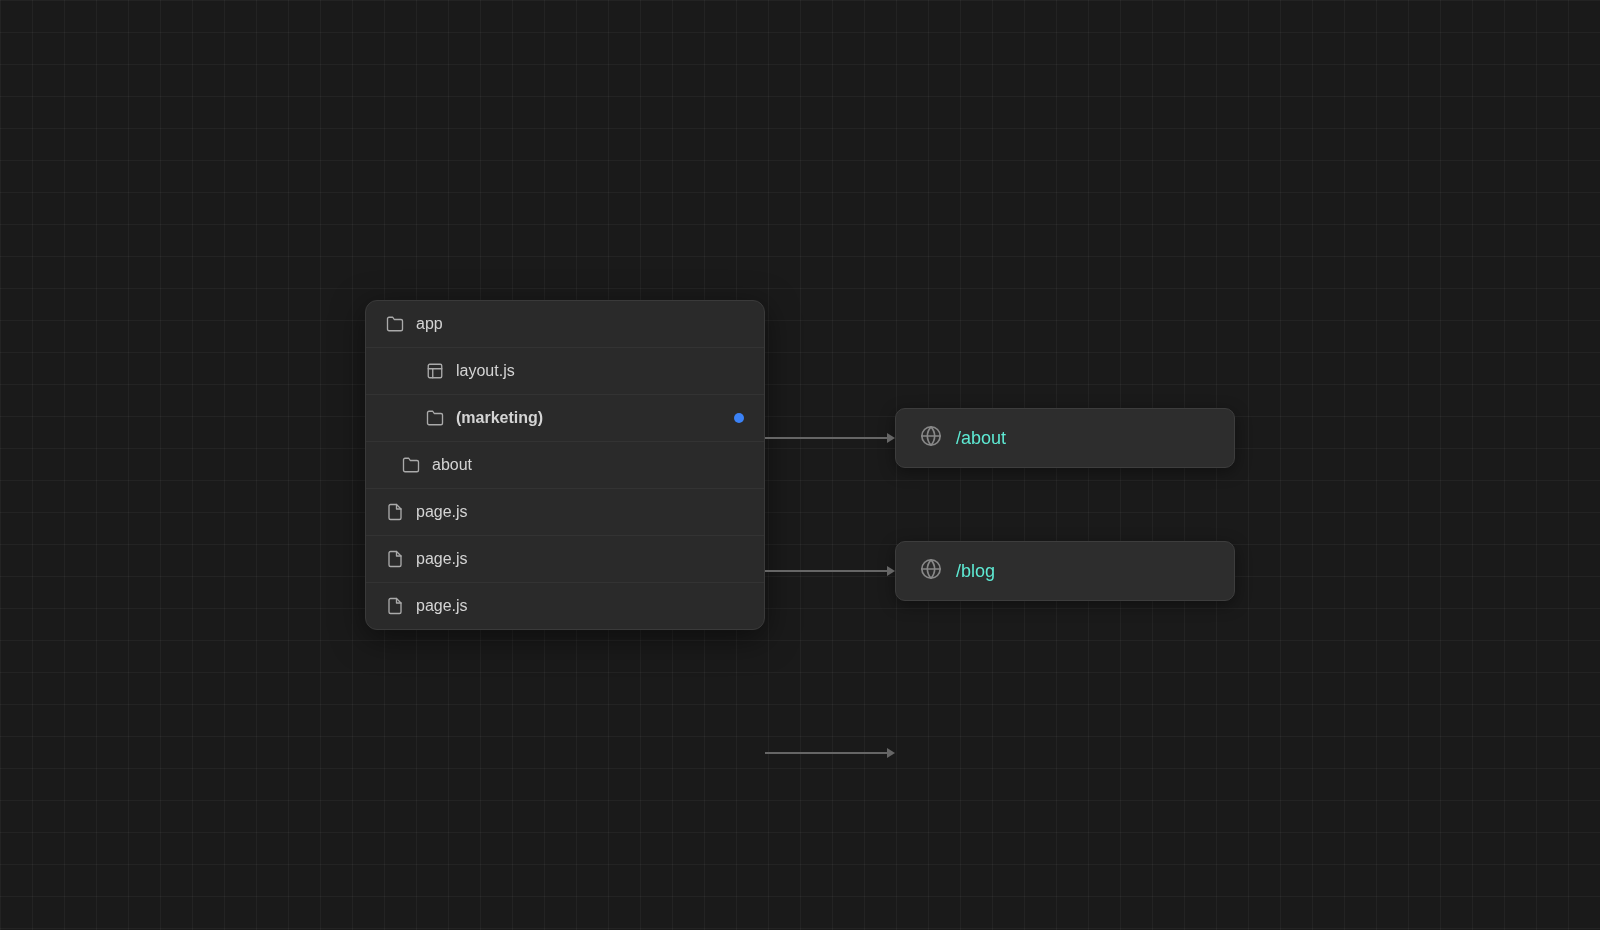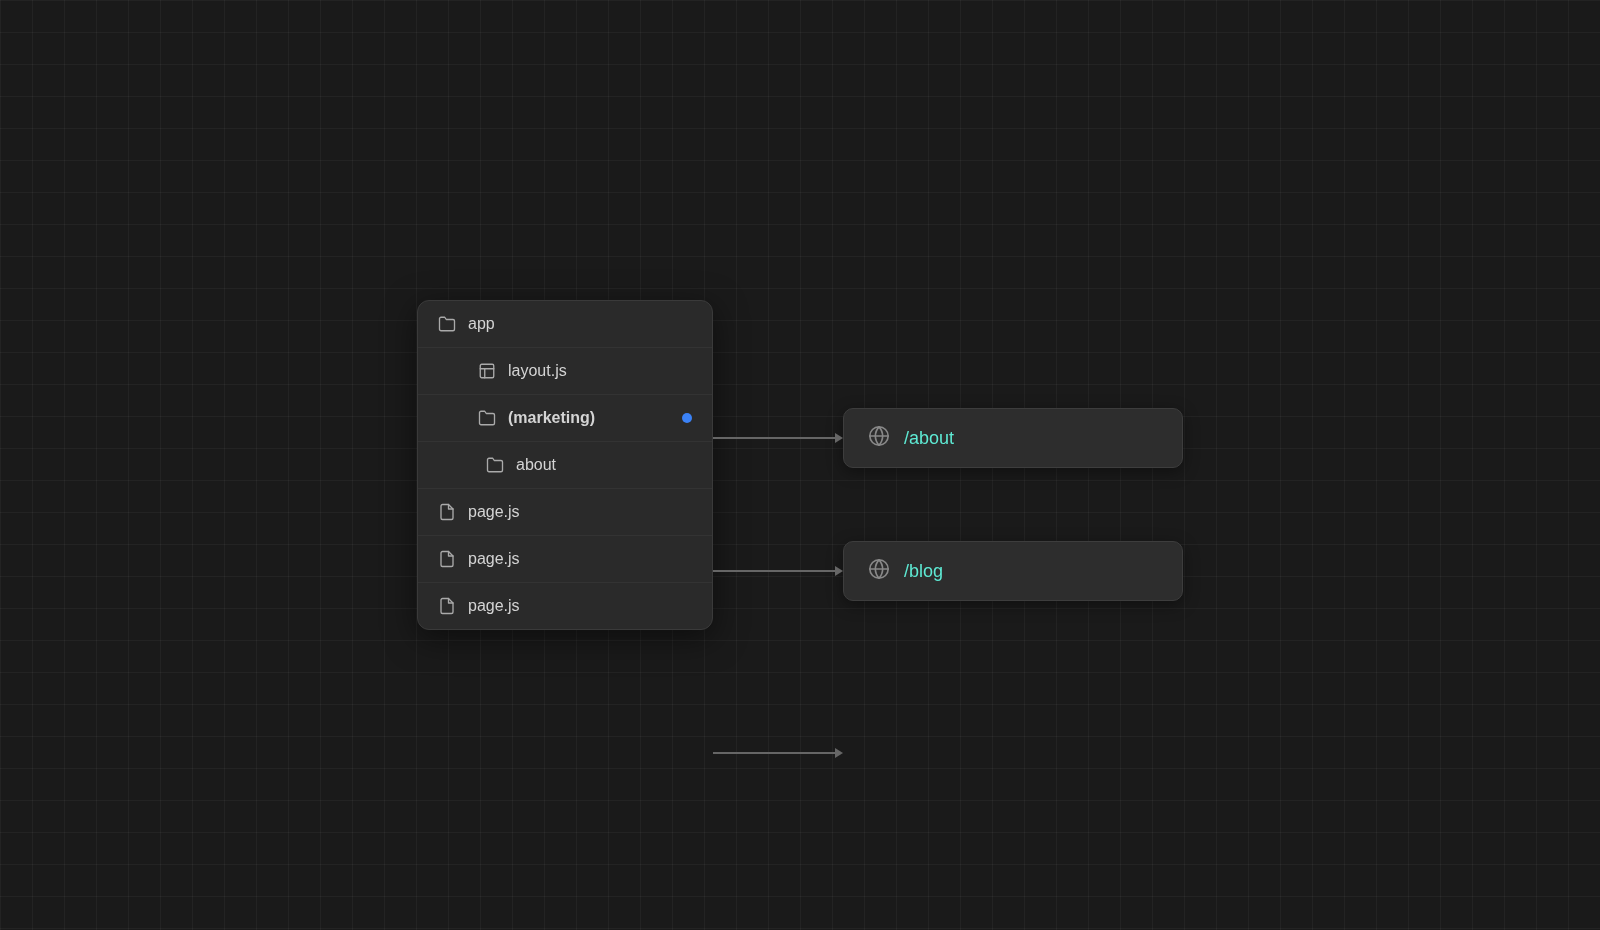--- a/index.html
+++ b/index.html
@@ -26,41 +26,41 @@
       align-items: center;
       gap: 0;
     }
 
     
     .file-tree {
       background: #2a2a2a;
       border: 1px solid #3a3a3a;
       border-radius: 12px;
       overflow: hidden;
-      width: 296px;
+      width: 400px;
       box-shadow: 0 8px 32px rgba(0,0,0,0.5);
     }
 
     .tree-item {
       display: flex;
       align-items: center;
       padding: 14px 20px;
       border-bottom: 1px solid #333;
       position: relative;
       color: #d4d4d4;
       font-size: 16px;
       font-weight: 400;
     }
 
     .tree-item:last-child {
       border-bottom: none;
     }
 
     .tree-item.indent-1 { padding-left: 60px; }
-    .tree-item.indent-2 { padding-left: 68px; }
+    .tree-item.indent-2 { padding-left: 36px; }
     .tree-item.indent-3 { }
 
     .tree-item .icon {
       margin-right: 12px;
       display: inline-flex;
       align-items: center;
       justify-content: center;
       flex-shrink: 0;
     }
 

